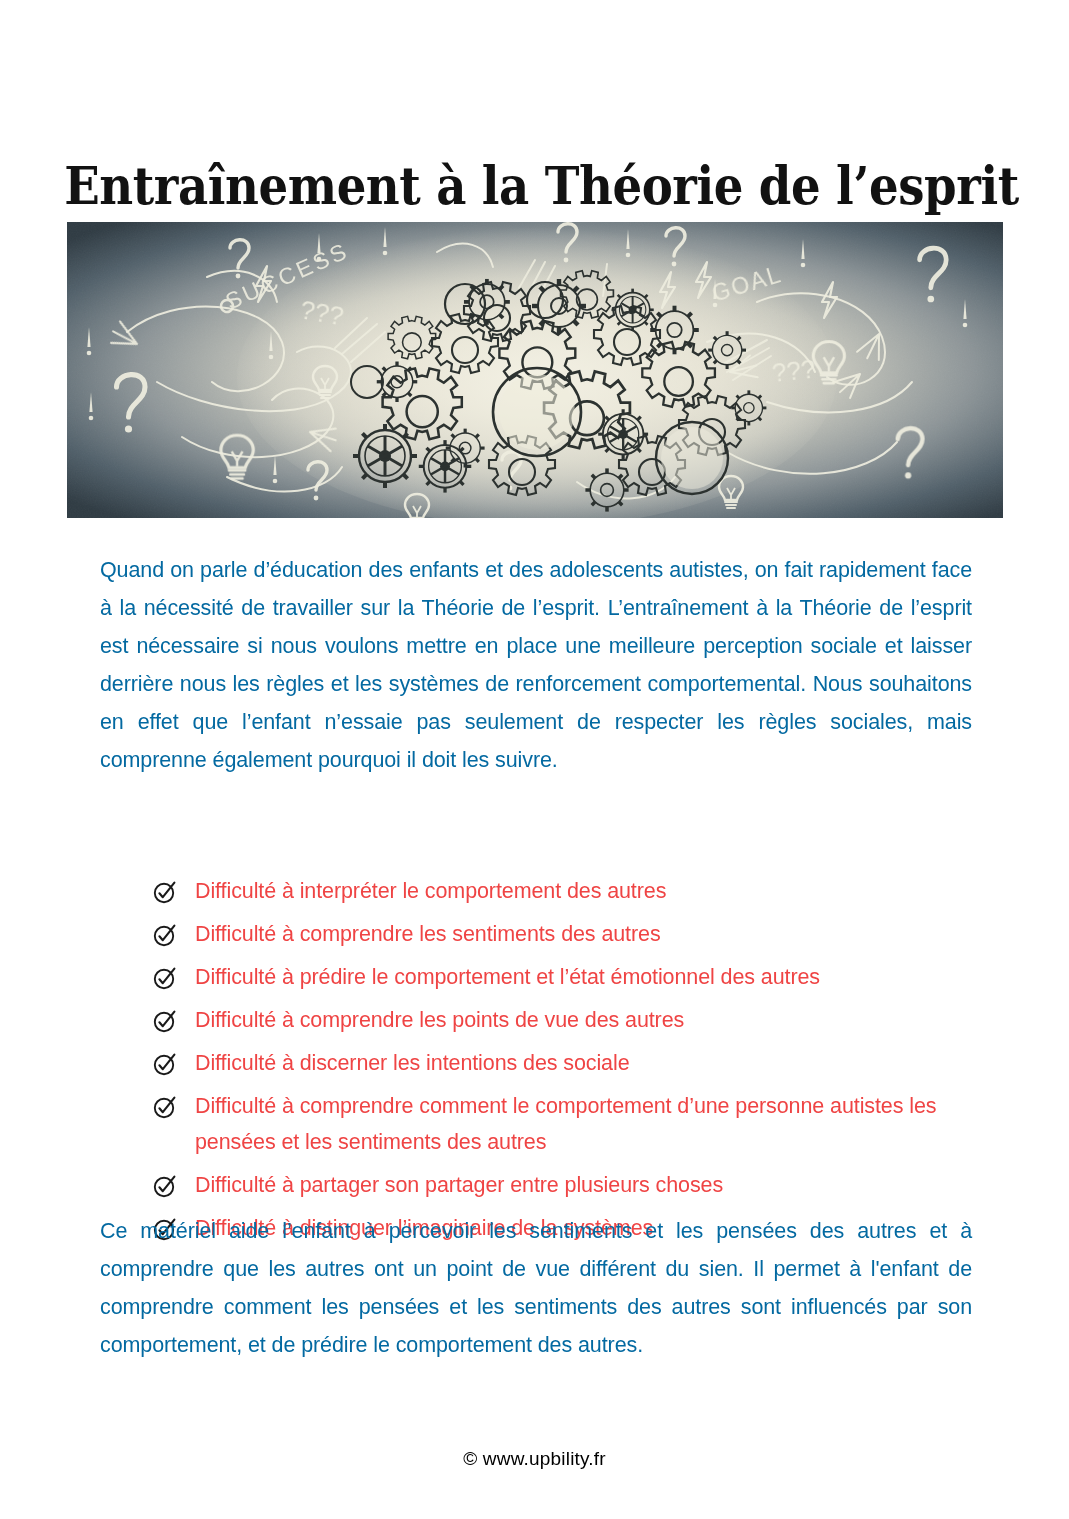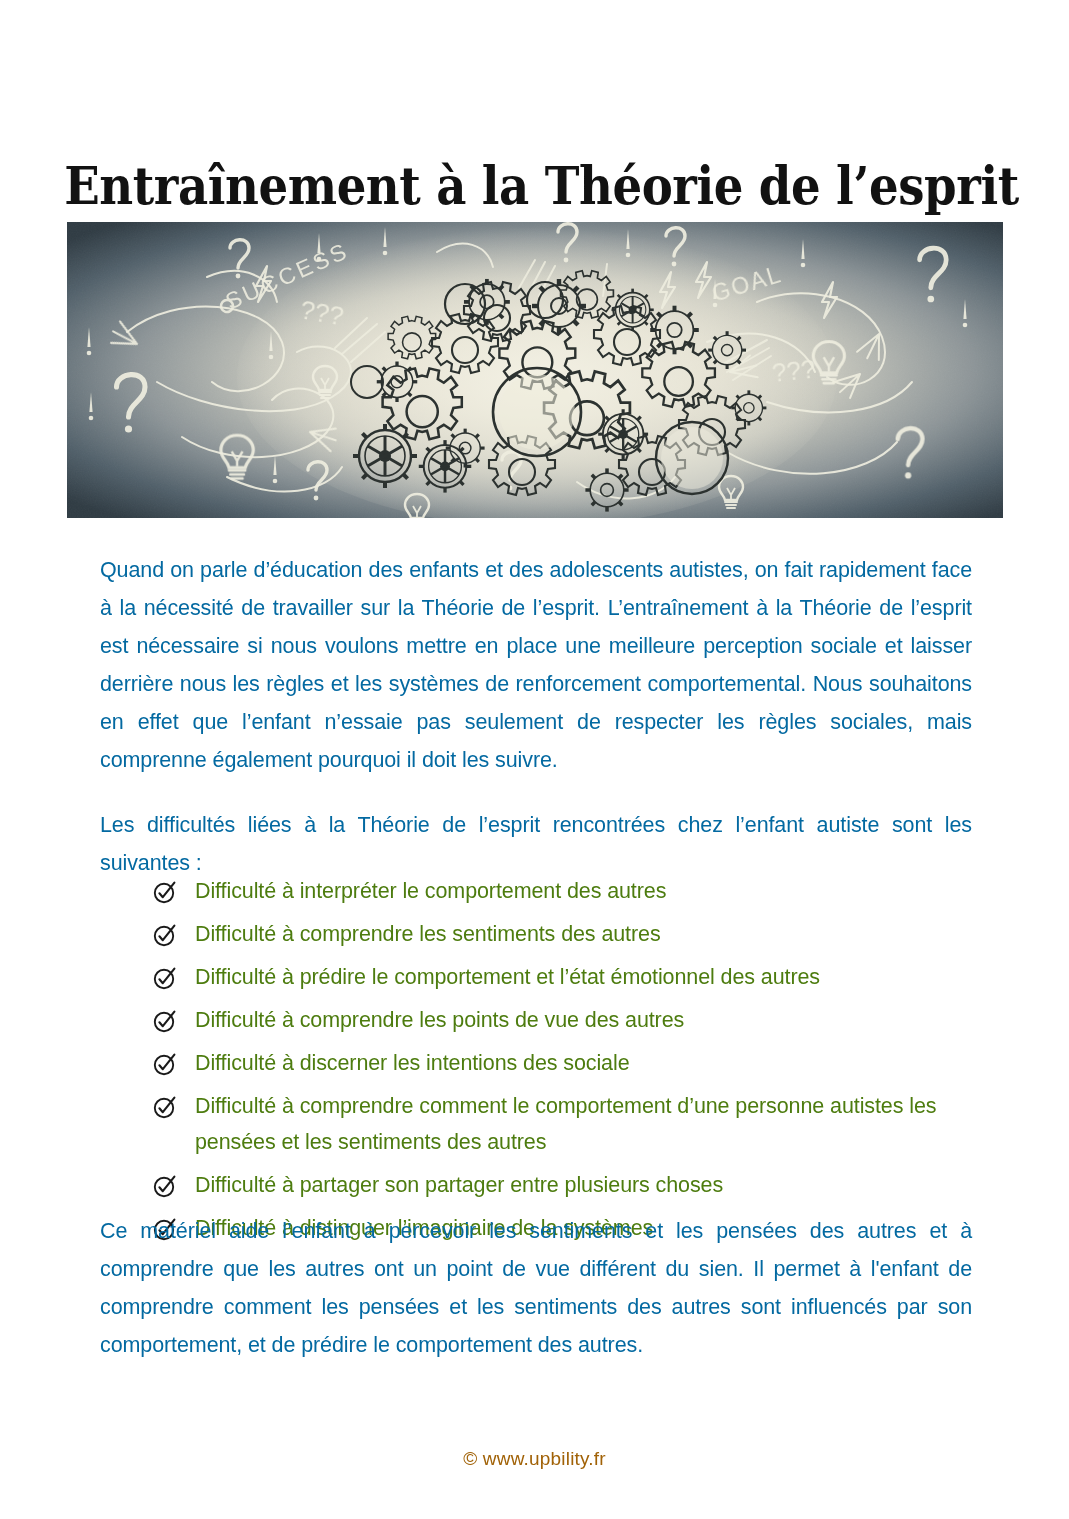--- a/index.html
+++ b/index.html
@@ -90,40 +90,40 @@
     flex: 0 0 auto;
     width: 26px;
     height: 26px;
     margin-top: 5px;
     margin-right: 17px;
   }
   .check-icon svg { display: block; width: 26px; height: 26px; }
   .check-text {
     font-size: 21.5px;
     line-height: 35.5px;
-    color: #4d7c0f;
+    color: #ef4444;
     letter-spacing: -0.1px;
   }
 
   .closing {
     position: absolute;
     left: 100px;
     top: 1212px;
     width: 872px;
   }
 
   
   .footer {
     position: absolute;
     left: 0;
     right: 0;
     top: 1448px;
     text-align: center;
     font-size: 19px;
-    color: #a16207;
+    color: #000000;
     letter-spacing: 0.2px;
   }
 </style>
 </head>
 <body>
 
 <div class="page">
 
   <h1 class="doc-title">Entraînement à la Théorie de l’esprit</h1>
 
@@ -329,21 +329,20 @@
           <circle cx="300" cy="160" r="16" fill="none" stroke="#2c3230" stroke-width="2"></circle>
         </g>
       </g>
 
       <rect width="936" height="296" fill="none"></rect>
     </svg>
   </div>
 
   <div class="content">
     <p class="para">Quand on parle d’éducation des enfants et des adolescents autistes, on fait rapidement face à la nécessité de travailler sur la Théorie de l’esprit. L’entraînement à la Théorie de l’esprit est nécessaire si nous voulons mettre en place une meilleure perception sociale et laisser derrière nous les règles et les systèmes de renforcement comportemental. Nous souhaitons en effet que l’enfant n’essaie pas seulement de respecter les règles sociales, mais comprenne également pourquoi il doit les suivre.</p>
-    <p class="para gap-top">Les difficultés liées à la Théorie de l’esprit rencontrées chez l’enfant autiste sont les suivantes :</p>
   </div>
 
   <ul class="check-list">
     <li class="check-item">
       <span class="check-icon">
         <svg viewBox="0 0 26 26">
             <circle cx="12" cy="14" r="9.2" fill="none" stroke="#1a1a1a" stroke-width="1.9"></circle>
             <path d="M7.4,14.3 L10.8,18.2 L22.4,3.6" fill="none" stroke="#1a1a1a" stroke-width="2.1" stroke-linecap="round" stroke-linejoin="round"></path>
           </svg>
       </span>

